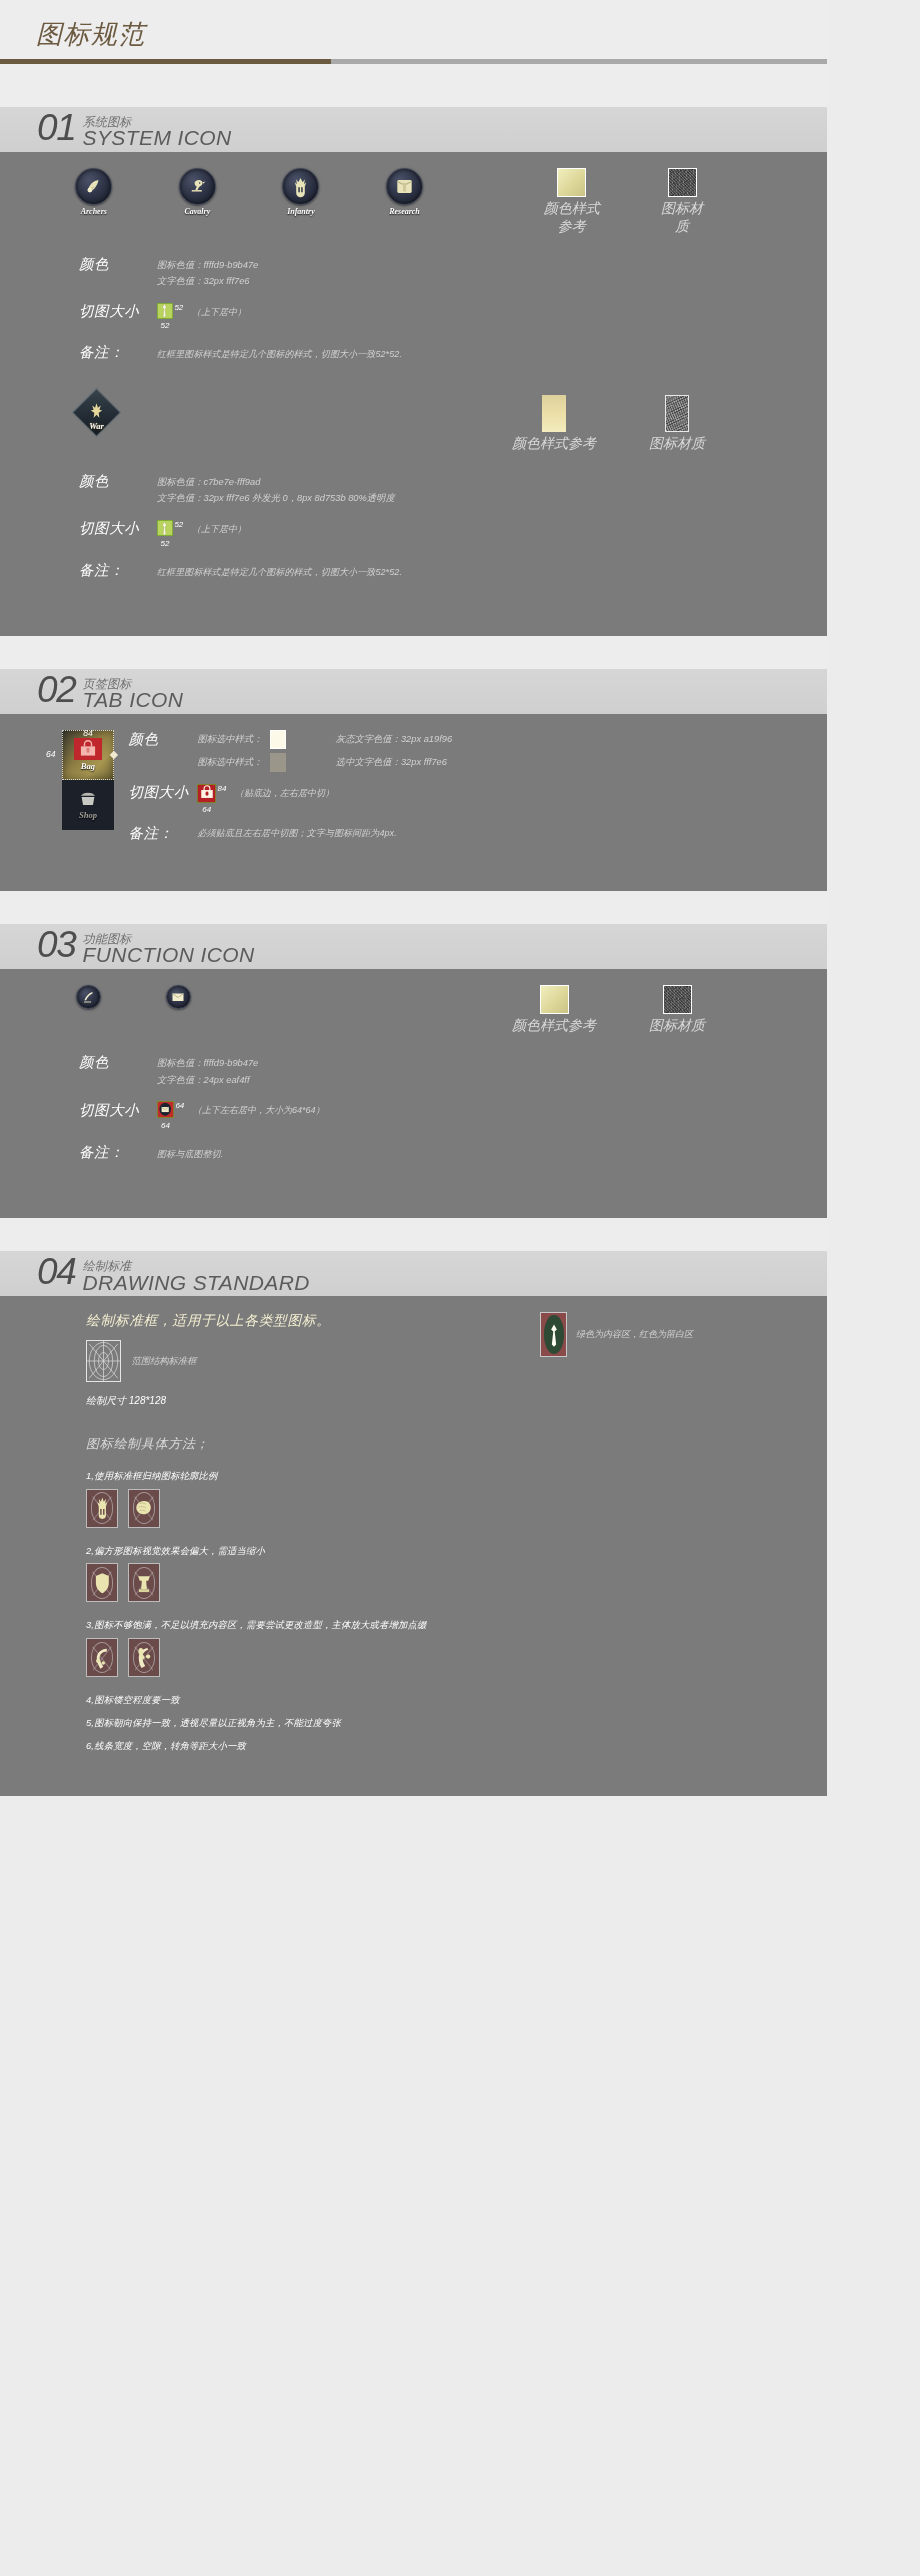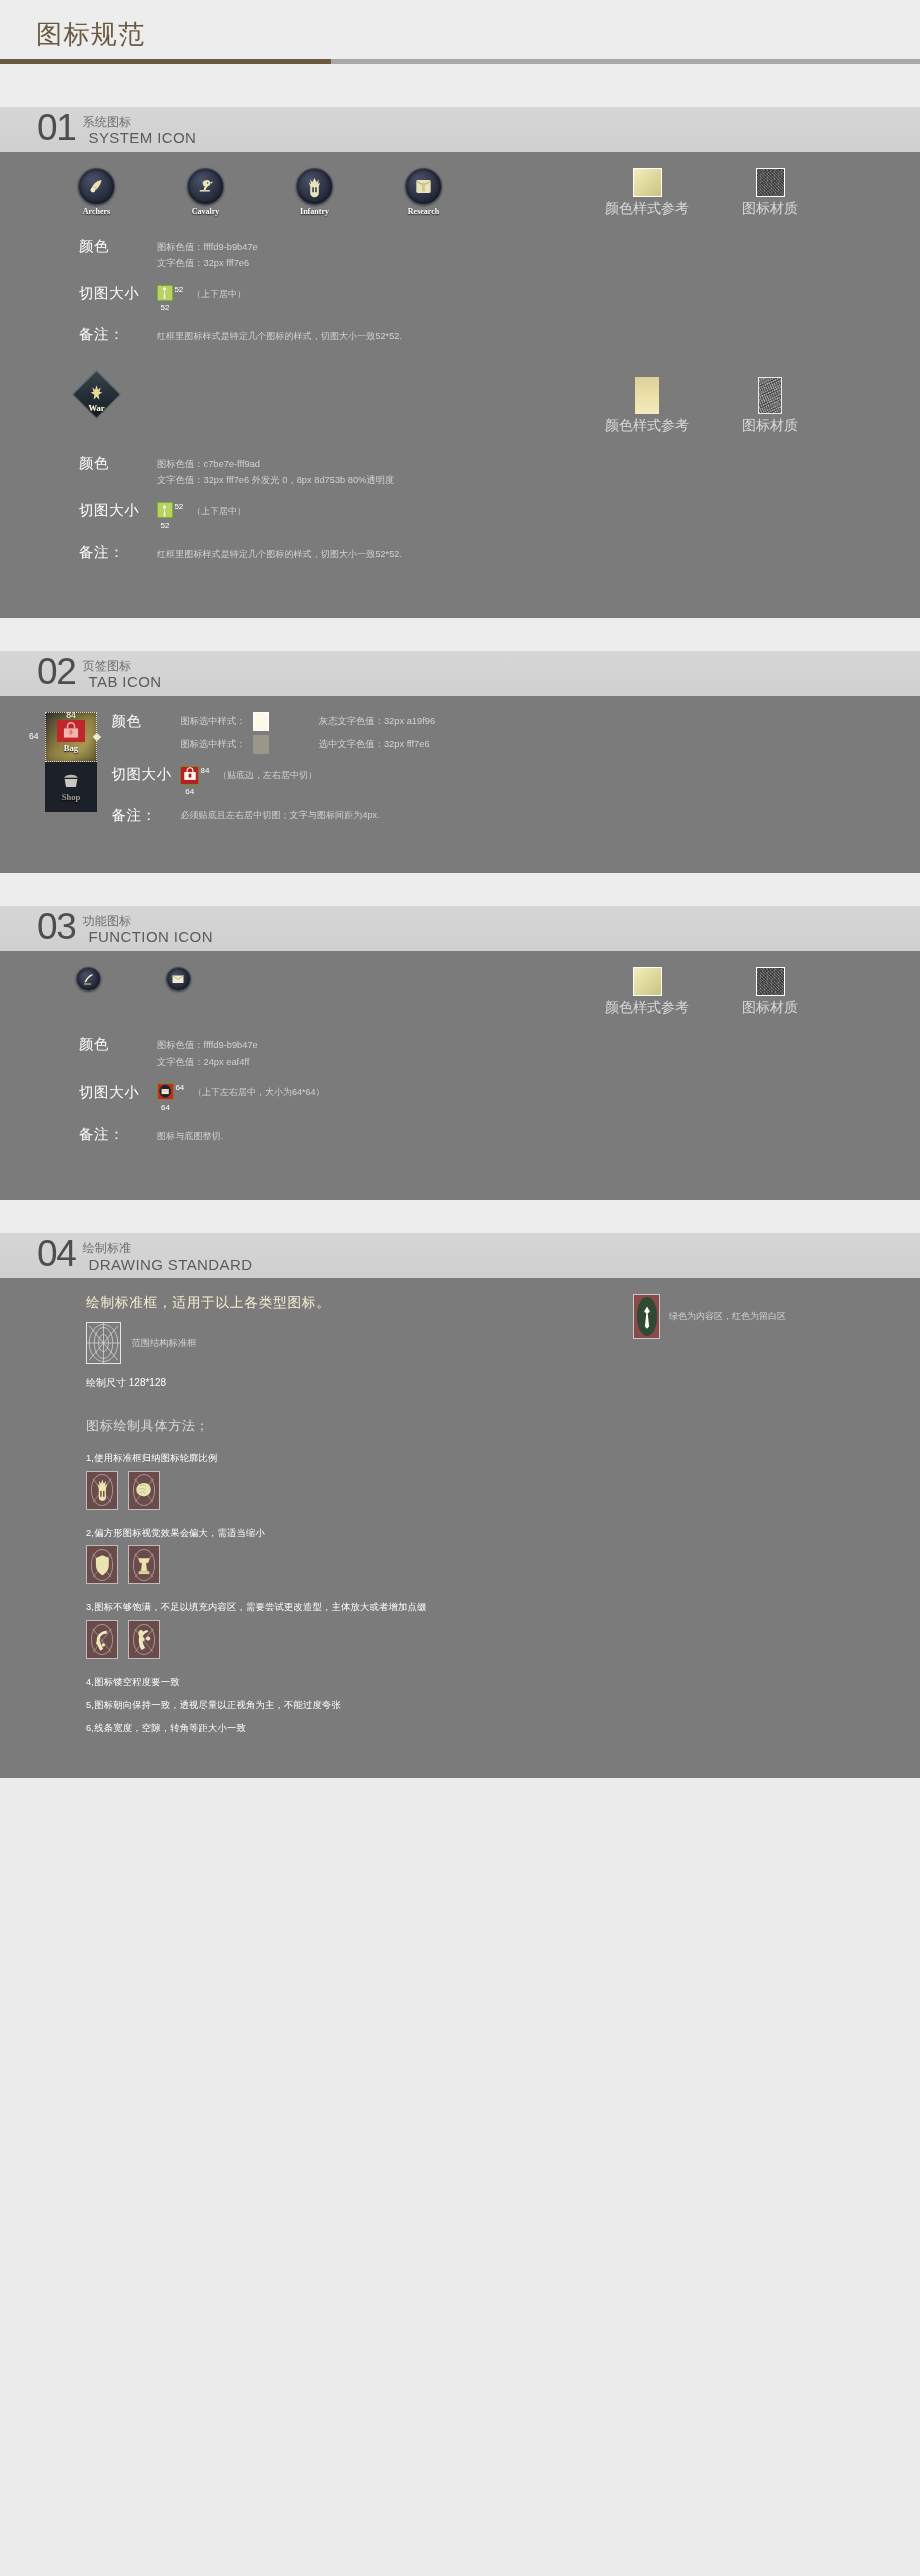--- a/index.html
+++ b/index.html
@@ -1,21 +1,21 @@
 <!DOCTYPE html>
 <html style="font-size:11.5px"><head>
 <meta charset="utf-8">
 <style>
   * { box-sizing: border-box; margin: 0; padding: 0; }
   body {
     width: 920px;
     font-family: "Liberation Sans", "DejaVu Sans", sans-serif;
     background: #ececec;
   }
-  .page { width: 920px; position: relative; }
+  .page { width: 827px; position: relative; font-style: italic; }
 
   
   .title-wrap { background: #ededed; padding: 17px 0 0 0; }
   .doc-title {
     font-size: 26px;
     color: #6b5a40;
     letter-spacing: 1.4px;
     padding: 0 0 7.2px 36px;
     font-weight: 400;
   }
@@ -33,21 +33,21 @@
     padding: 10px 0 7.2px 37px;
     height: 45px;
   }
   .sec-num {
     font-size: 37px; line-height: 35px; color: #4e4e4e;
     font-weight: 300; letter-spacing: -1.4px;
     font-family: "Liberation Sans", sans-serif;
   }
   .sec-titles { margin-left: 7.2px; margin-bottom: -1.4px; }
   .sec-cn { font-size: 12.2px; color: #6e6e6e; line-height: 14.4px; }
-  .sec-en { font-size: 15px; color: #5b5b5b; line-height: 17px; letter-spacing: 0.4px; margin-left: 6px; }
+  .sec-en { font-size: 21px; color: #5b5b5b; line-height: 17px; letter-spacing: 0.4px; }
 
   
   .sec-body { background: #7b7b7b; color: #fff; padding: 16px 0 21.6px 0; }
   .sec-spacer { height: 33px; background: #ededed; }
 
   
   .icon-row { display: flex; align-items: flex-start; padding-left: 70px; gap: 40px; }
   .sysicon { width: 53px; text-align: center; margin-right: 16px; }
   .disc {
     width: 37px; height: 37px; border-radius: 50%;
@@ -133,21 +133,21 @@
   }
   .diamond > span { transform: rotate(-45deg); display: block; }
   .war-cap {
     font-size: 8.6px; font-weight: bold; color: #fff; margin-top: -9.3px;
     position: relative; z-index: 3;
     text-shadow: 0 0 2.9px rgba(141,117,59,.8), 0 0.7px 1.4px #000;
     font-family: "Liberation Serif", serif;
   }
 
   
-  .tab-area { display: flex; padding-left: 45px; align-items: flex-start; }
+  .tab-area { display: flex; padding-left: 62px; align-items: flex-start; }
   .tabstrip { width: 52px; }
   .tab {
     width: 52px; height: 50px; position: relative;
     display: flex; flex-direction: column; align-items: center; justify-content: center;
   }
   .tab.sel {
     background: linear-gradient(135deg, #3b3a30 0%, #8d7d43 45%, #a89752 70%, #6d6333 100%);
     box-shadow: inset 0 0 10px rgba(0,0,0,.45);
   }
   .tab.unsel { background: #1c2029; }

